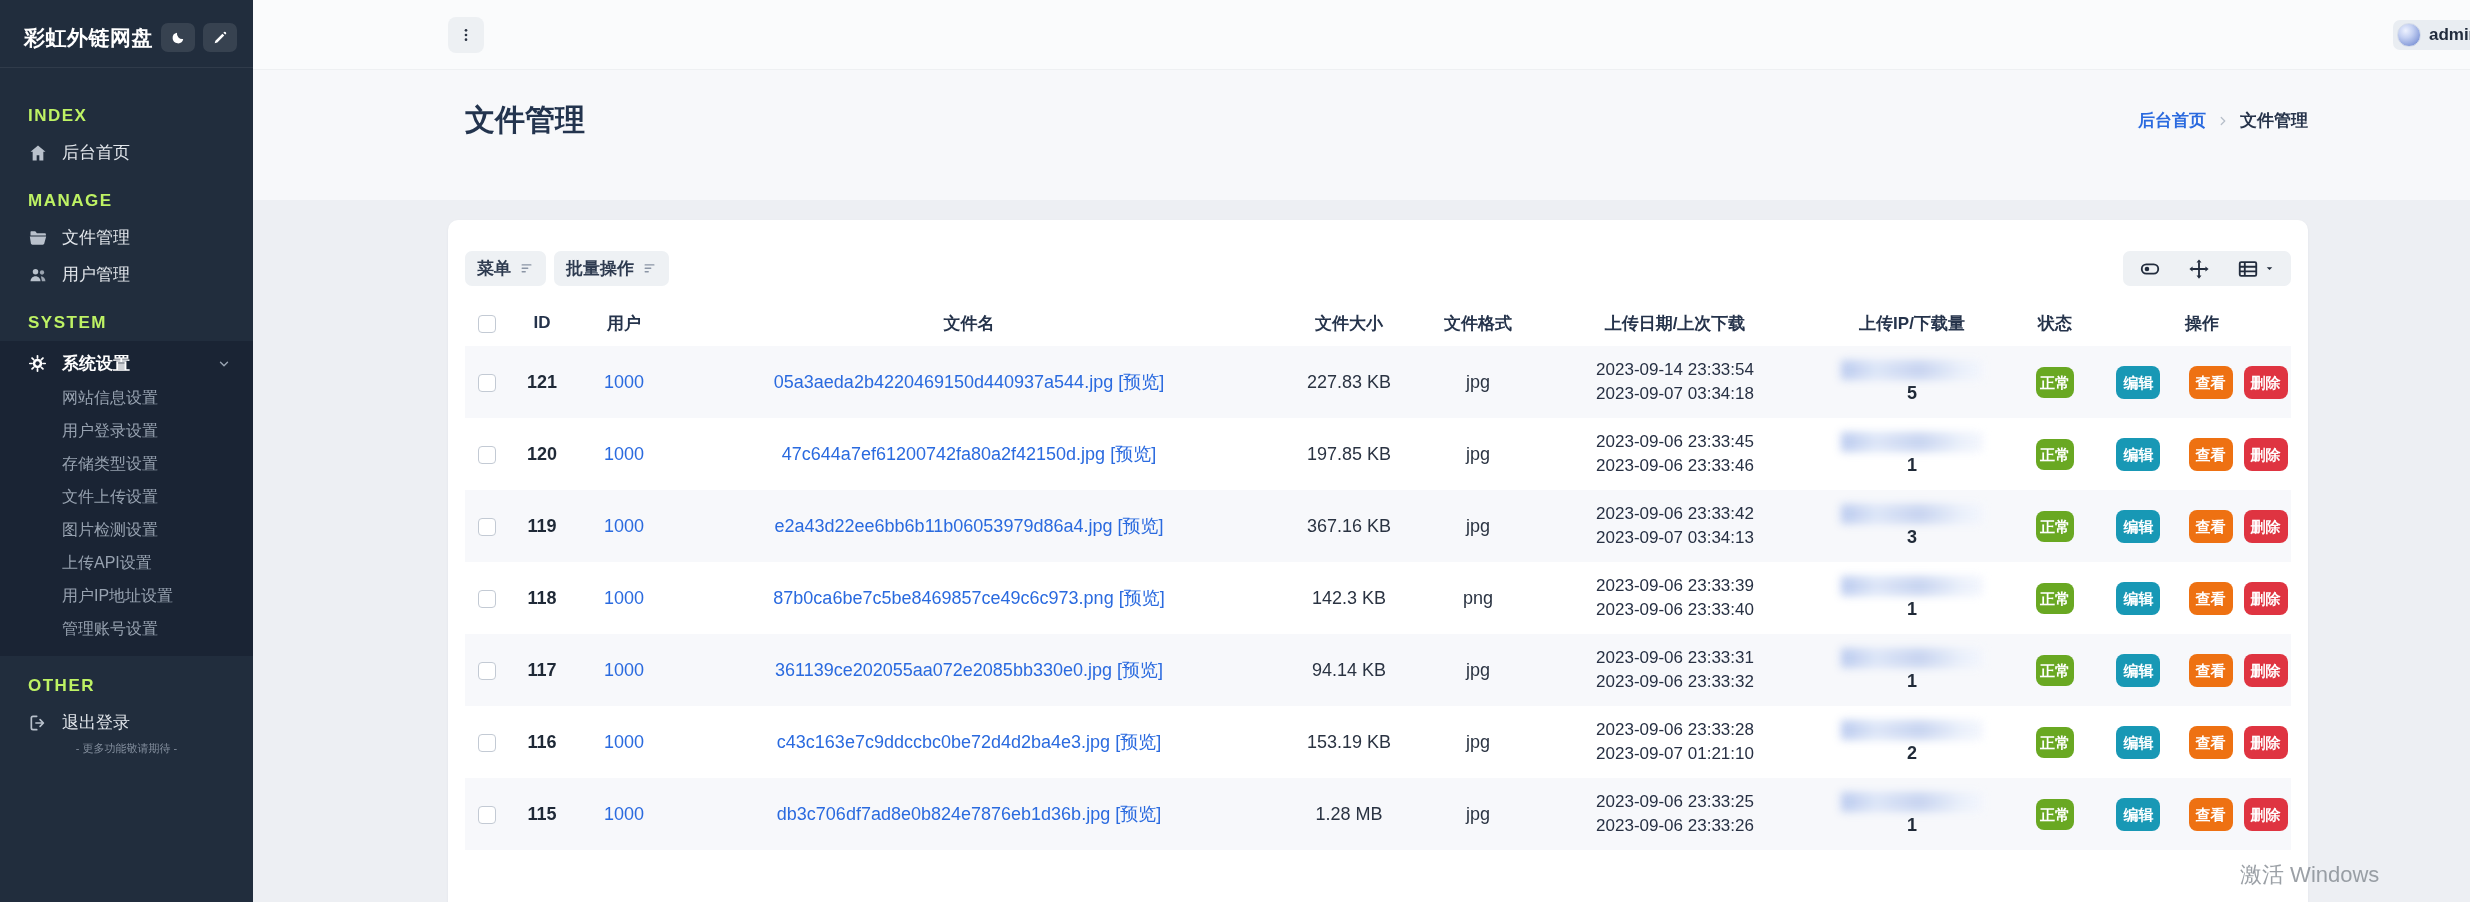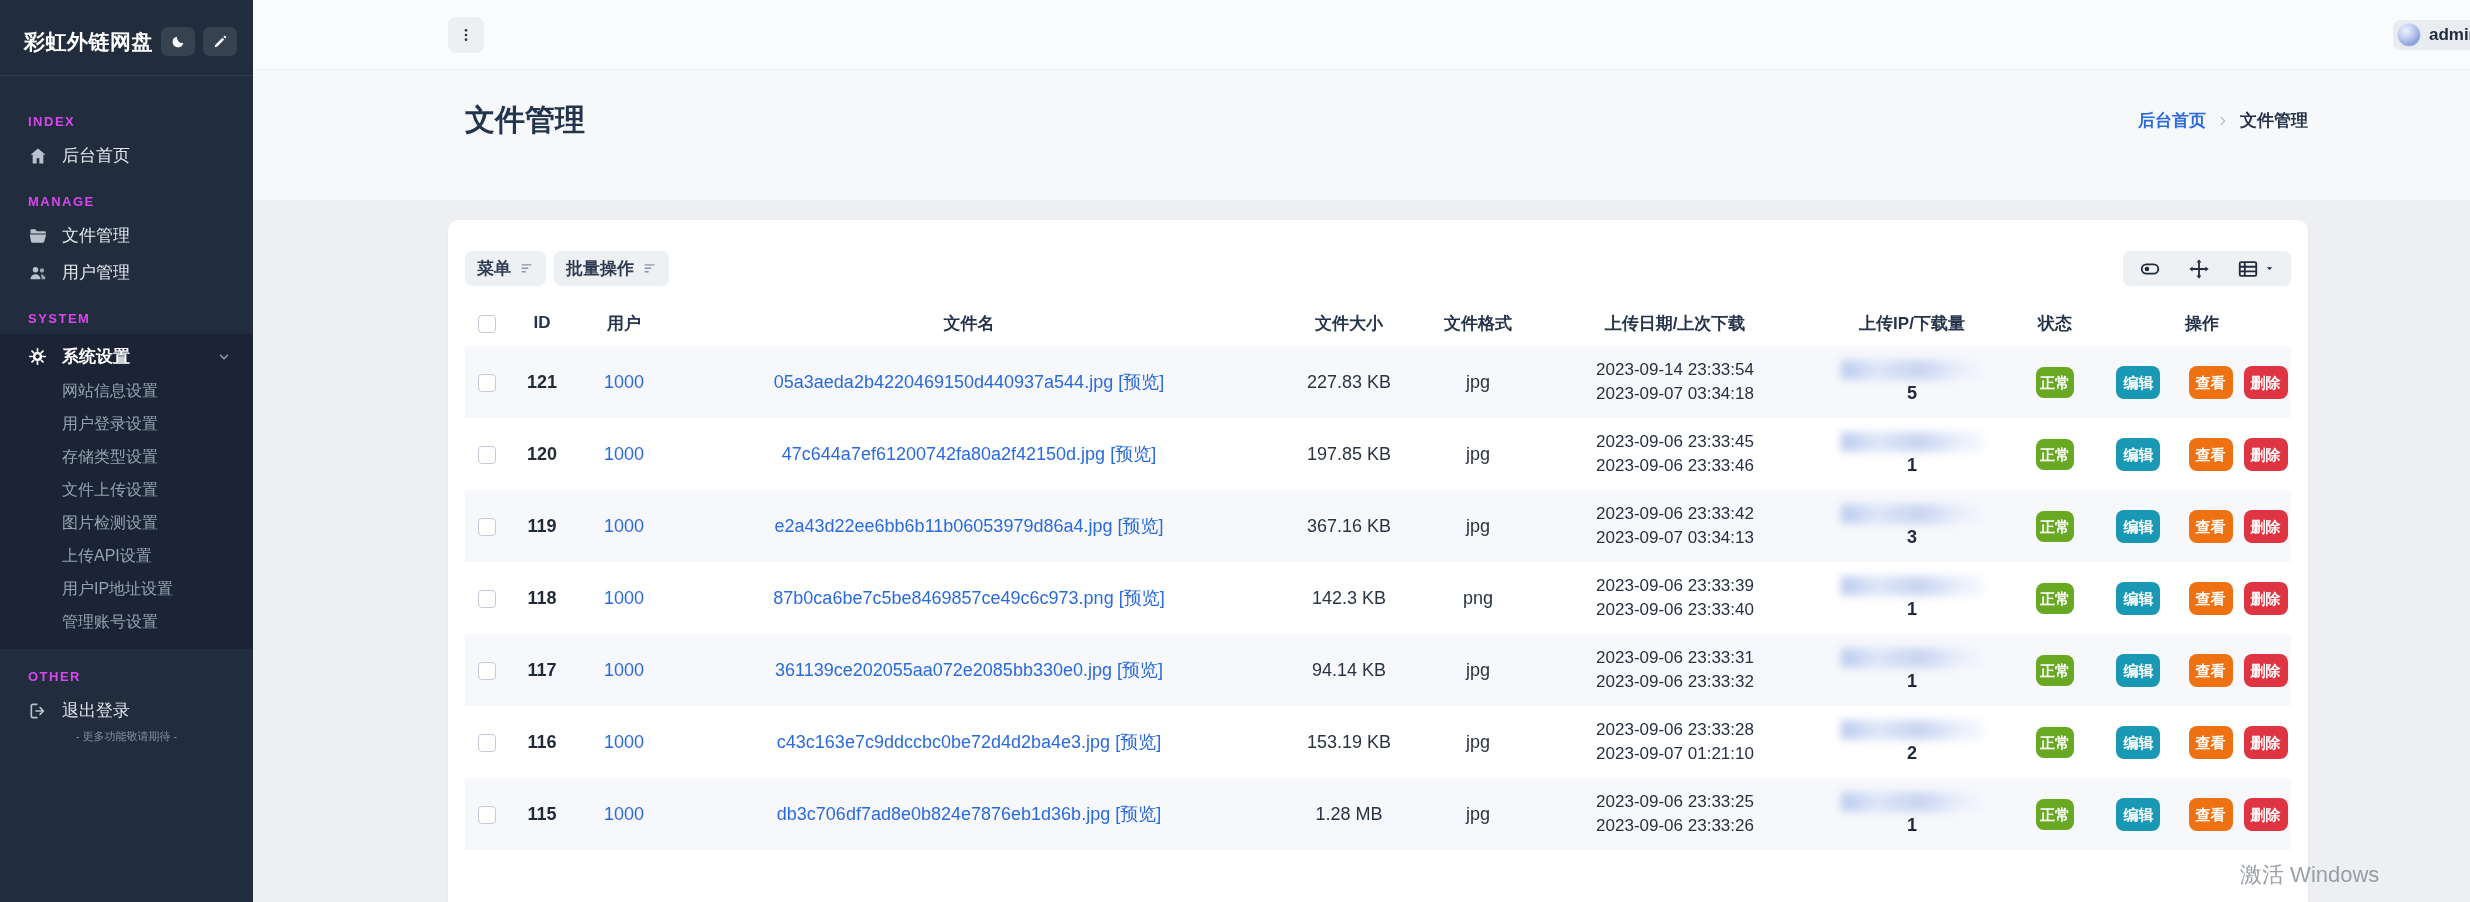--- a/index.html
+++ b/index.html
@@ -9,25 +9,25 @@
     background:#edeff3; color:#2a3342; position:relative;
   }
   :root{
     --sidebar_bg:#212d3d; --sidebar_active_bg:#1a2434; --link:#2a6adf;
     --status_green:#69a822; --edit_teal:#1898b5; --view_orange:#ee7112;
     --delete_red:#df3441; --title_dark:#23344e;
   }
   svg{display:block}
   
   .sidebar{position:absolute;left:0;top:0;width:253px;height:902px;background:var(--sidebar_bg);z-index:5;}
-  .brand-bar{height:76px;display:flex;align-items:center;padding:8px 16px 0 24px;border-bottom:1px solid rgba(255,255,255,.07);}
+  .brand-bar{height:68px;display:flex;align-items:center;padding:8px 16px 0 24px;border-bottom:1px solid rgba(255,255,255,.07);}
   .brand{color:#fff;font-size:21px;font-weight:bold;letter-spacing:.5px;flex:1;}
   .brand-btn{width:34px;height:29px;border:none;border-radius:7px;background:rgba(255,255,255,.10);color:#fff;display:flex;align-items:center;justify-content:center;margin-left:8px;cursor:pointer;}
   .nav{padding-top:18px;}
-  .nav-label{color:#d946ef;font-size:13px;font-weight:bold;letter-spacing:1.5px;margin:20px 16px 8px 28px;}
+  .nav-label{color:#bef264;font-size:17px;font-weight:bold;letter-spacing:1.5px;margin:20px 16px 8px 28px;}
   .nav-item{height:37px;display:flex;align-items:center;padding-left:28px;color:#e3e7ec;font-size:17px;font-weight:500;cursor:pointer;}
   .nav-item .nico{width:20px;height:20px;margin-right:14px;color:#b9c1cc;flex:0 0 auto;}
   .nav-item .chev{margin-left:auto;margin-right:22px;color:#9aa5b3;}
   .nav-group-active{background:var(--sidebar_active_bg);padding:4px 0 10px 0;margin-top:2px;}
   .nav-group-active .nav-item{color:#fff;font-weight:bold;}
   .subnav-item{height:33px;display:flex;align-items:center;padding-left:62px;color:#97a2b0;font-size:16px;cursor:pointer;}
   .side-note{color:#828d9c;font-size:11px;text-align:center;}
   
   .main{position:absolute;left:253px;top:0;width:2407px;height:902px;}
   .topbar{height:70px;background:#fafbfc;border-bottom:1px solid #eef0f2;display:flex;align-items:center;padding:0 150px 0 195px;}

